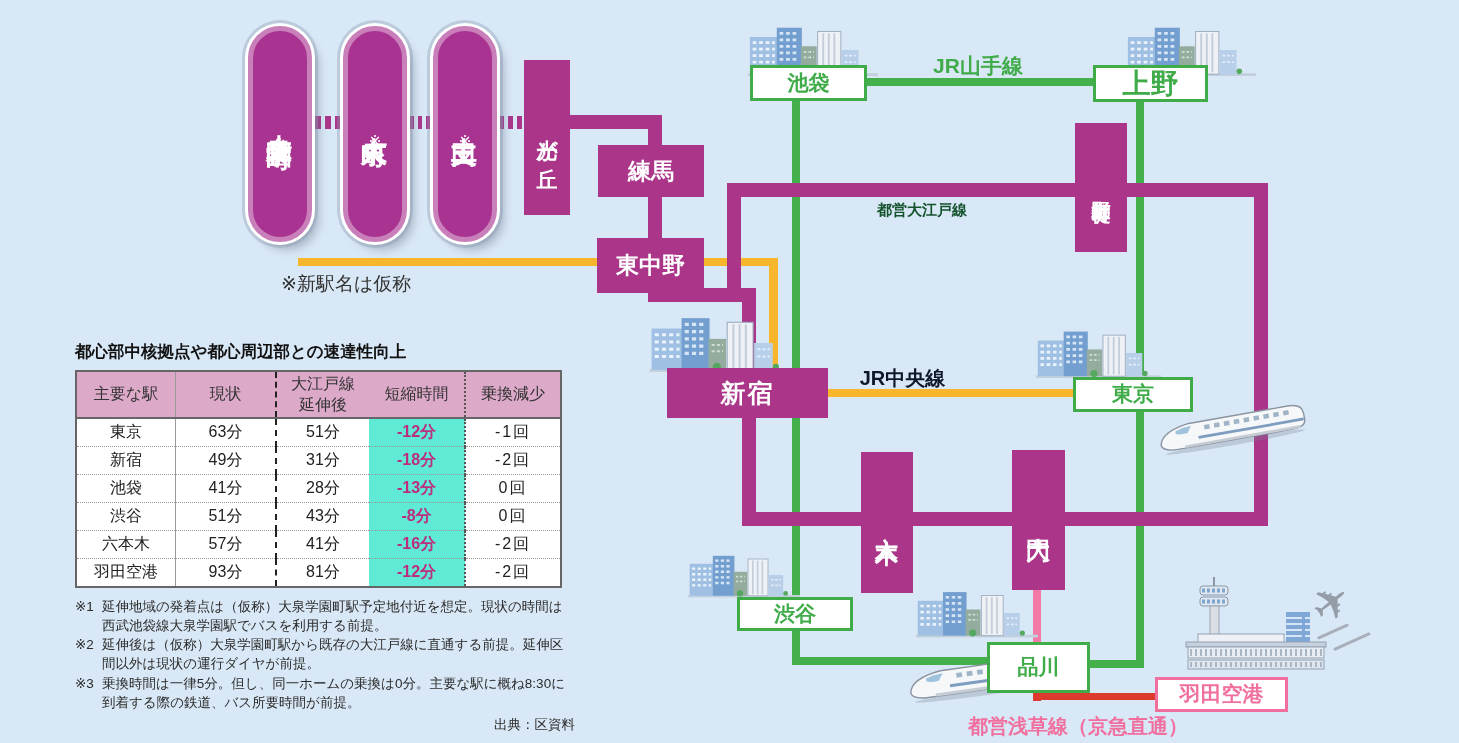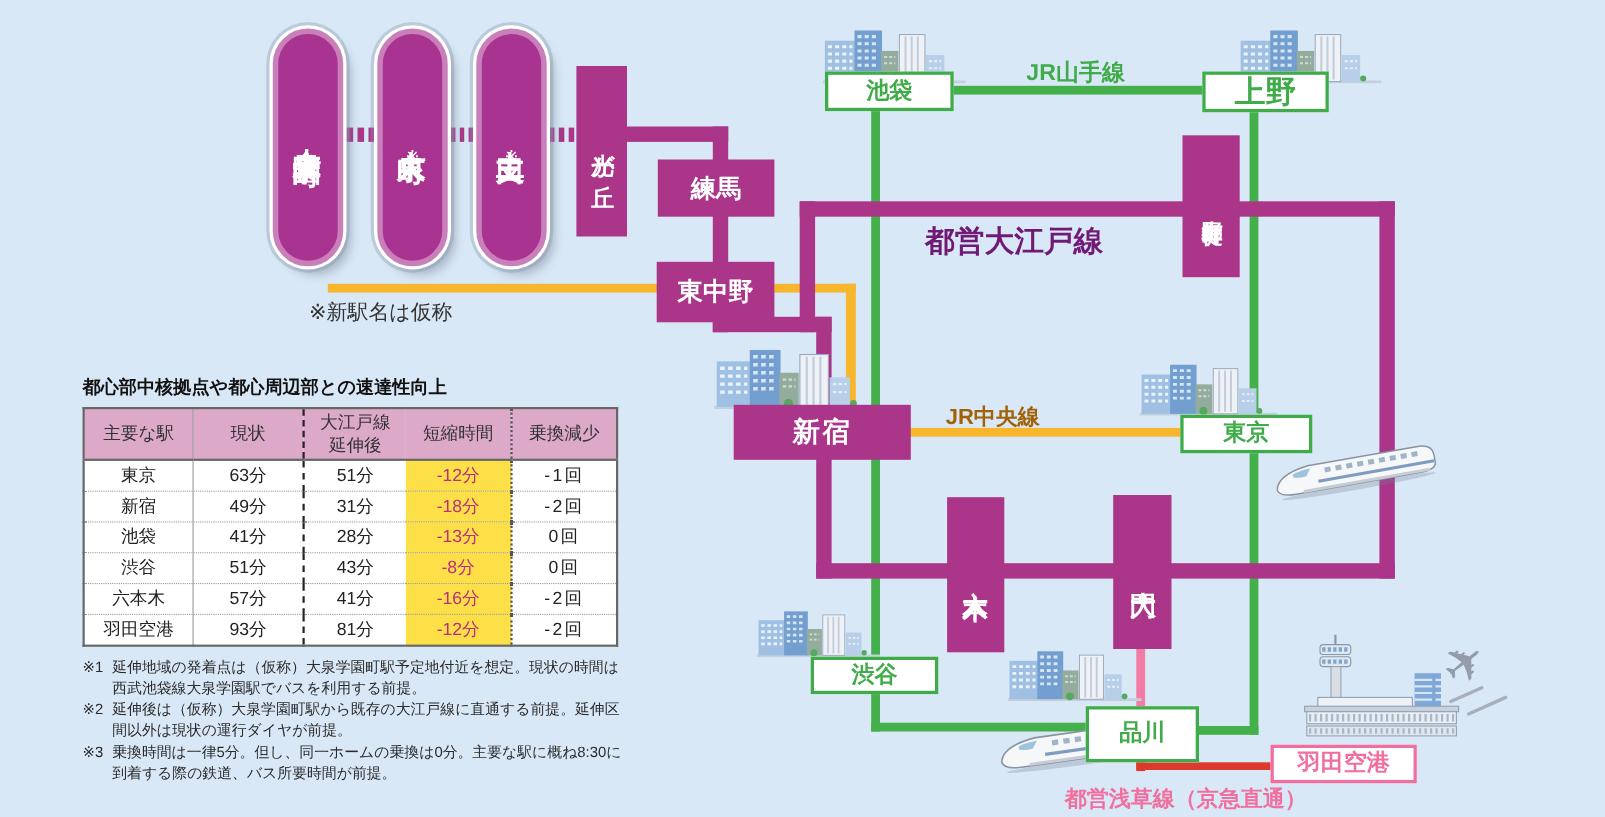--- a/index.html
+++ b/index.html
@@ -47,21 +47,21 @@
     border-top:1px dotted #9a9a9a;
   }
   table.tt th{height:45px;background:#dca9c8;font-weight:normal;color:#333;border-top:none;border-bottom:2px solid #666;}
   table.tt .w1{width:98px}.tt .w2{width:99px}.tt .w3{width:92px}.tt .w4{width:95px}.tt .w5{width:94px}
   table.tt{border:2px solid #666;}
   .sep-solid{border-left:1px solid #9a9a9a;}
   .sep-dash{border-left:2px dashed #222;}
   .sep-dot{border-left:2px dotted #555;}
   th.hl{background:#f9dce9;font-weight:bold;color:#111;white-space:pre-line;}
   th.pre{white-space:pre-line;}
-  td.hl{background:#fde047;color:#bb2e7f;font-weight:normal;}
+  td.hl{background:#5eead4;color:#bb2e7f;font-weight:bold;}
   td.tr-col{letter-spacing:2px;}
   
   #fnotes{margin-top:9px;width:500px;font-size:13.5px;line-height:1.42;color:#2b2b2b;}
   .fn{display:flex;}
   .fn .mk{flex:0 0 27px;}
   .fn .tx{flex:1;}
   #src{text-align:right;font-size:13.5px;margin-top:3px;color:#2b2b2b;}
   
   .note{position:absolute;font-size:19px;color:#333;z-index:6;}
   .plane{position:absolute;font-size:46px;color:#939ca7;transform:rotate(-38deg);z-index:4;}
@@ -230,22 +230,22 @@
   <div class="st-box mag vtext z-box" style="left:1075px;top:123px;width:52px;height:129px;font-size:19px;letter-spacing:1px;">上野御徒町</div>
 
   <div class="st-box grn z-box" style="left:750px;top:65px;width:111px;height:30px;font-size:21px;">池袋</div>
   <div class="st-box grn z-box" style="left:1093px;top:65px;width:109px;height:31px;font-size:28px;">上野</div>
   <div class="st-box grn z-box" style="left:1073px;top:377px;width:114px;height:29px;font-size:21px;">東京</div>
   <div class="st-box grn z-box" style="left:737px;top:597px;width:110px;height:28px;font-size:21px;">渋谷</div>
   <div class="st-box grn z-box" style="left:987px;top:642px;width:97px;height:45px;font-size:21px;">品川</div>
   <div class="st-box pnk z-box" style="left:1155px;top:677px;width:127px;height:29px;font-size:21px;">羽田空港</div>
 
   <div class="line-label z-lbl" style="left:903px;top:52px;width:150px;text-align:center;color:#3fab49;font-size:21px;">JR山手線</div>
-  <div class="line-label z-lbl" style="left:832px;top:201px;width:180px;text-align:center;color:#701a75;font-size:27px;">都営大江戸線</div>
-  <div class="line-label z-lbl" style="left:845px;top:365px;width:115px;text-align:center;color:#a16207;font-size:20px;">JR中央線</div>
+  <div class="line-label z-lbl" style="left:832px;top:201px;width:180px;text-align:center;color:#14532d;font-size:15px;">都営大江戸線</div>
+  <div class="line-label z-lbl" style="left:845px;top:365px;width:115px;text-align:center;color:#0f172a;font-size:20px;">JR中央線</div>
   <div class="line-label z-lbl" style="left:953px;top:713px;width:250px;text-align:center;color:#f06f9e;font-size:20px;">都営浅草線（京急直通）</div>
 
   <div id="panel">
     <h3>都心部中核拠点や都心周辺部との速達性向上</h3>
     <table class="tt">
       <thead>
         <tr>
           <th class="w1">主要な駅</th>
           <th class="w2 sep-solid">現状</th>
           <th class="w3 sep-dash pre">大江戸線
@@ -305,16 +305,17 @@
         <span class="tx">延伸地域の発着点は（仮称）大泉学園町駅予定地付近を想定。現状の時間は西武池袋線大泉学園駅でバスを利用する前提。</span>
       </div>
       <div class="fn">
         <span class="mk">※2</span>
         <span class="tx">延伸後は（仮称）大泉学園町駅から既存の大江戸線に直通する前提。延伸区間以外は現状の運行ダイヤが前提。</span>
       </div>
       <div class="fn">
         <span class="mk">※3</span>
         <span class="tx">乗換時間は一律5分。但し、同一ホームの乗換は0分。主要な駅に概ね8:30に到着する際の鉄道、バス所要時間が前提。</span>
       </div>
+      <div id="src">出典：区資料</div>
     </div>
   </div>
 
 </div>
 
 </body></html>

